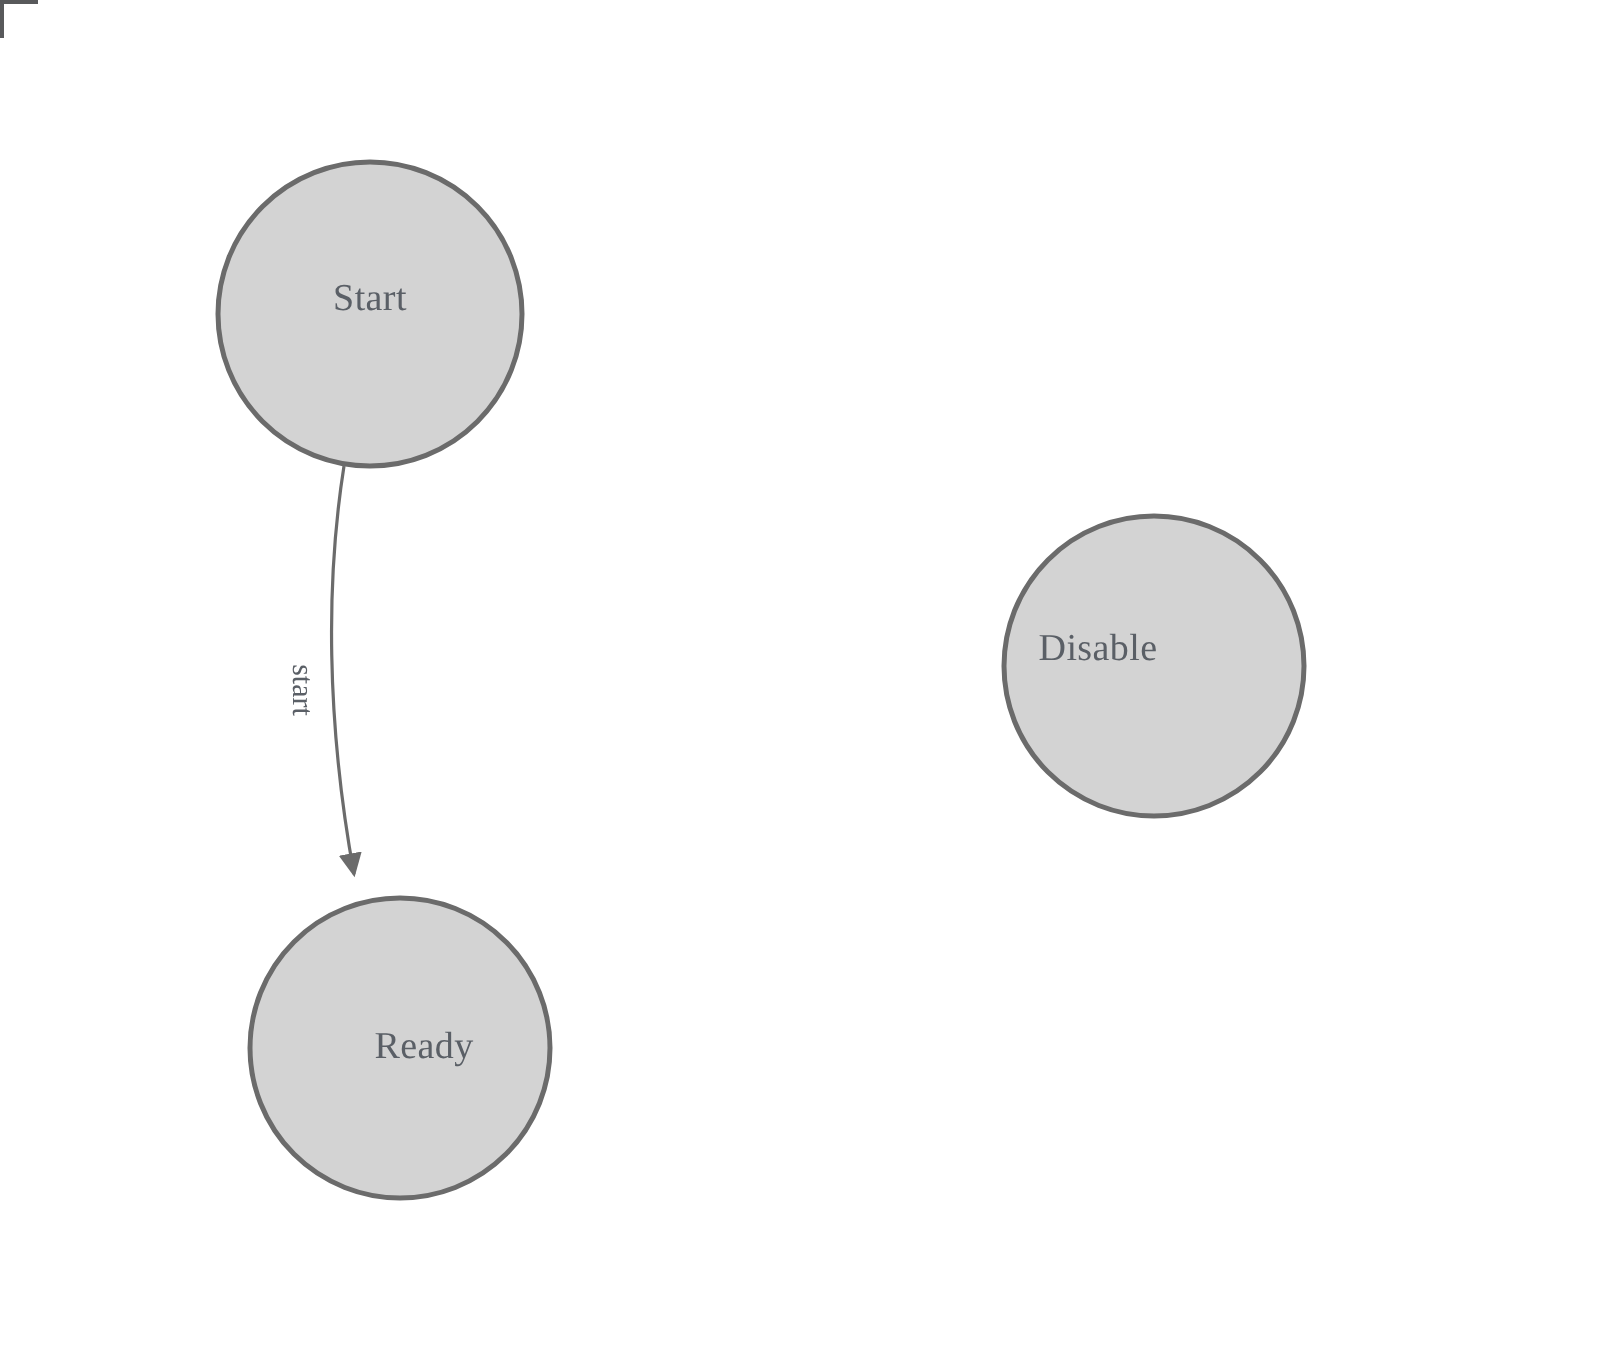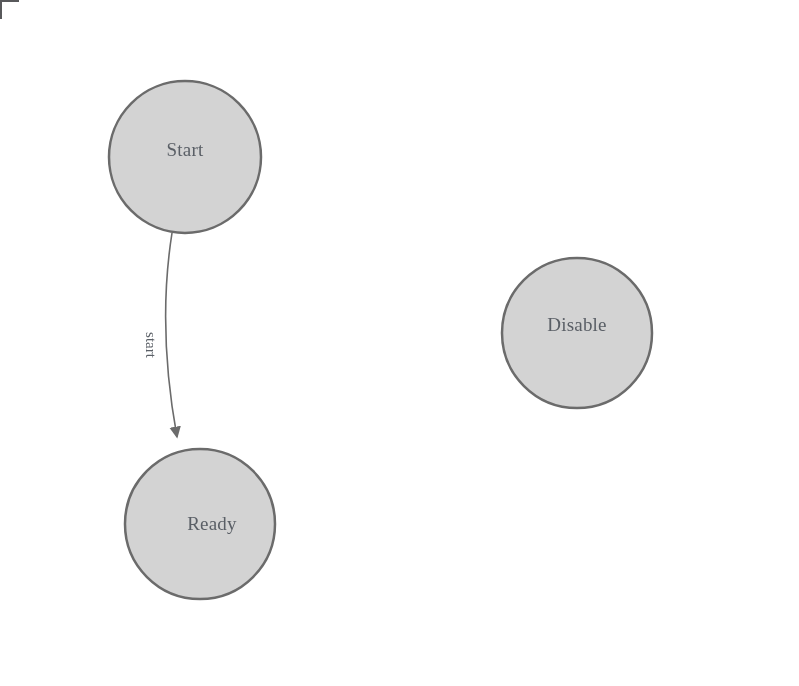--- a/index.html
+++ b/index.html
@@ -84,17 +84,17 @@
 
     <g>
       <circle cx="577" cy="333" r="75" fill="#d3d3d3" stroke="#6b6b6b" stroke-width="2.5"></circle>
     </g>
   </svg>
 
   <div class="node-label" style="left:185px; top:150px;">Start</div>
 
   <div class="node-label" style="left:212px; top:524px;">Ready</div>
 
-  <div class="node-label" style="left:577px; top:325px;">Disable</div>
+  <div class="node-label" style="left:549px; top:325px;">Disable</div>
 
   <div class="edge-label" style="left:150px; top:345px;">start</div>
 
 </div>
 
 </body></html>

